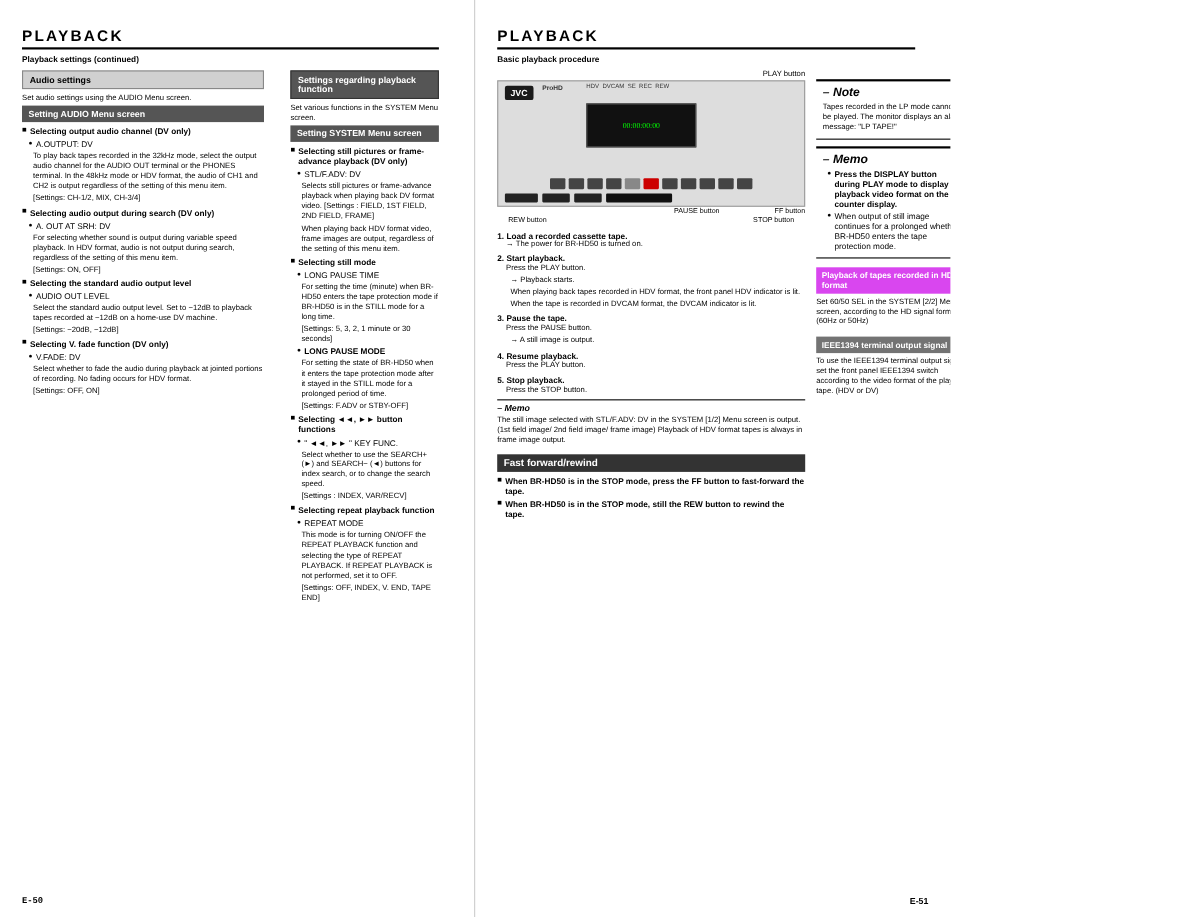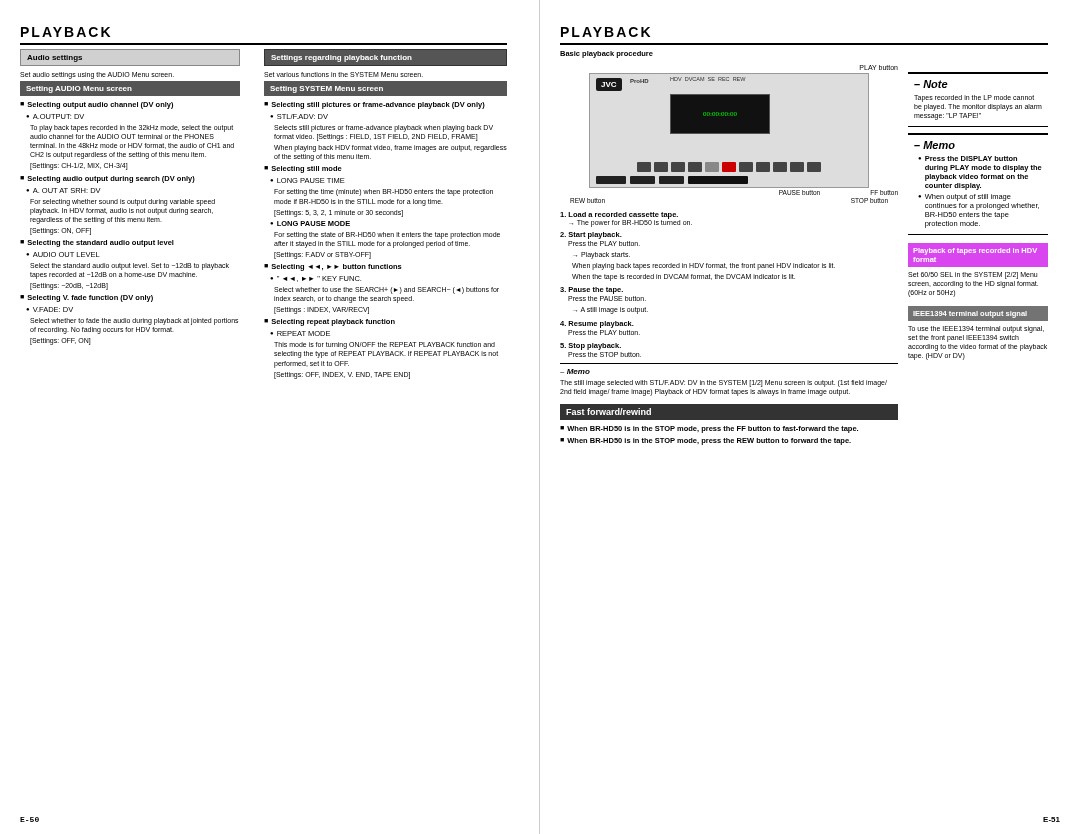--- a/index.html
+++ b/index.html
@@ -11,21 +11,21 @@
       font-size: 7.5px;
       color: #000;
       overflow: hidden;
     }
     .page-container {
       display: flex;
       width: 1080px;
       height: 834px;
     }
     .left-page, .right-page {
-      width: 540px;
+      width: 432px;
       height: 834px;
       padding: 24px 32px 16px 20px;
       border-right: 1px solid #ccc;
       overflow: hidden;
     }
     .right-page {
       border-right: none;
     }
     .page-title {
       font-size: 14px;
@@ -151,20 +151,21 @@
     .main-content { flex: 1; }
     .side-notes { width: 140px; flex-shrink: 0; }
   </style>
 </head>
 <body>
 
 <div class="page-container">
 
   <div class="left-page" style="position:relative;">
     <div class="page-title">PLAYBACK</div>
+    <div class="section-subtitle">Playback settings (continued)</div>
 
     <div class="two-col">
 
       <div class="col-left">
         <div class="section-box">Audio settings</div>
         <p>Set audio settings using the AUDIO Menu screen.</p>
 
         <div class="section-box-dark">Setting AUDIO Menu screen</div>
 
         <div class="bullet-square">
@@ -349,21 +350,21 @@
           <div style="font-size:8px; font-style:italic; font-weight:bold; margin-bottom:2px;">– Memo</div>
           <p style="font-size:7px;">The still image selected with STL/F.ADV: DV in the SYSTEM [1/2] Menu screen is output. (1st field image/ 2nd field image/ frame image)
 Playback of HDV format tapes is always in frame image output.</p>
         </div>
 
         <div class="fast-forward-box" style="margin-top:8px;">Fast forward/rewind</div>
         <div class="bullet-square">
           <span>When BR-HD50 is in the STOP mode, press the FF button to fast-forward the tape.</span>
         </div>
         <div class="bullet-square">
-          <span>When BR-HD50 is in the STOP mode, press the REW button to forward the tape.</span>
+          <span>When BR-HD50 is in the STOP mode, still the REW button to rewind the tape.</span>
         </div>
       </div>
 
       <div class="side-notes">
 
         <div class="note-box">
           <div class="note-title">– Note</div>
           <p style="font-size:7px;">Tapes recorded in the LP mode cannot be played. The monitor displays an alarm message: "LP TAPE!"</p>
         </div>
 

